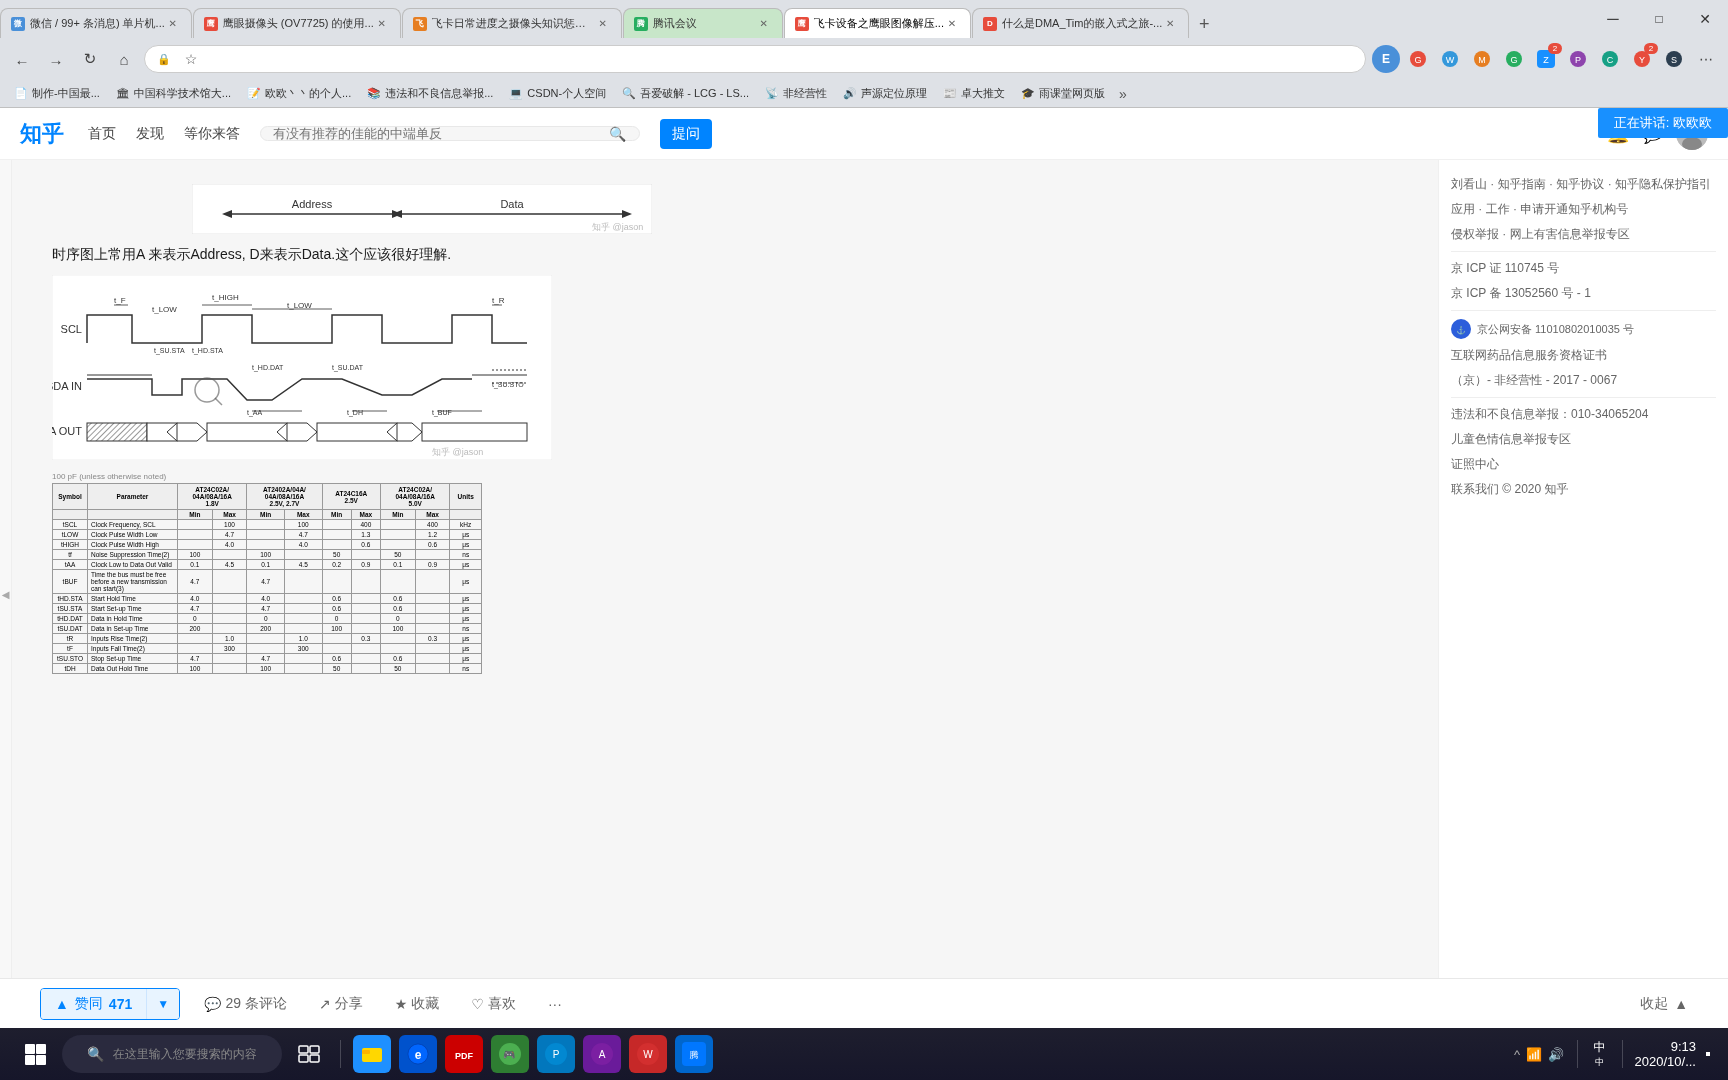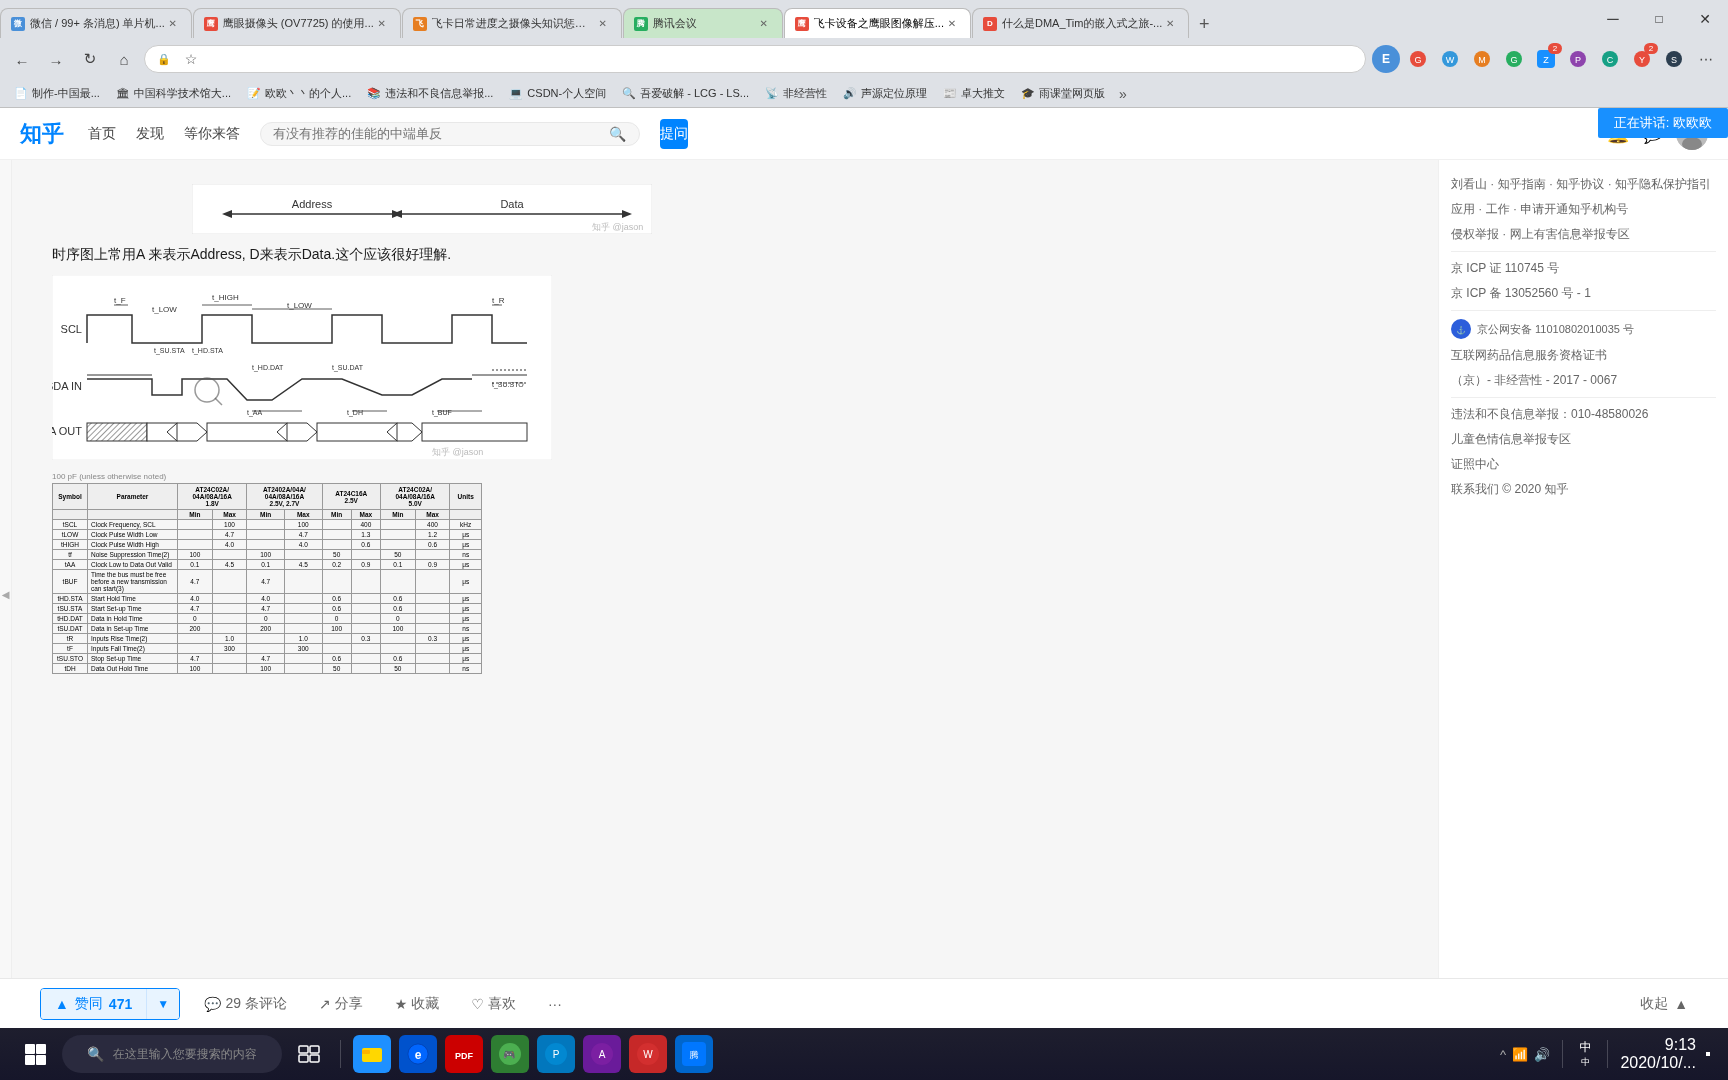--- a/index.html
+++ b/index.html
@@ -38,31 +38,31 @@
     .sidebar-link { display: block; color: #666; font-size: 12px; margin-bottom: 8px; cursor: pointer; text-decoration: none; }
     .sidebar-divider { border: none; border-top: 1px solid #eee; margin: 8px 0; }
     .sidebar-police { display: flex; align-items: center; gap: 6px; margin-bottom: 8px; }
     .action-btn { display: flex; align-items: center; gap: 4px; color: #666; cursor: pointer; font-size: 14px; padding: 4px 8px; border-radius: 4px; }
 
     
     .taskbar { position: fixed; bottom: 0; left: 0; right: 0; background: linear-gradient(to bottom, #1e1e2e, #16162a); height: 52px; display: flex; align-items: center; padding: 0 16px; z-index: 200; gap: 8px; }
     .taskbar-btn { width: 38px; height: 38px; display: flex; align-items: center; justify-content: center; border-radius: 6px; cursor: pointer; }
     .taskbar-separator { width: 1px; height: 28px; background: rgba(255,255,255,0.2); margin: 0 4px; }
     .taskbar-right { margin-left: auto; display: flex; align-items: center; gap: 8px; color: #fff; font-size: 12px; }
-    .taskbar-time { text-align: right; color: #fff; font-size: 16px; }
+    .taskbar-time { text-align: right; color: #fff; font-size: 13px; }
     .taskbar-app { width: 38px; height: 38px; border-radius: 6px; overflow: hidden; cursor: pointer; display: flex; align-items: center; justify-content: center; }
 
     
     .zhihu-nav { display: flex; align-items: center; background: #fff; border-bottom: 1px solid #f0f0f0; padding: 0 20px; height: 52px; }
     .zhihu-logo { font-size: 22px; font-weight: bold; color: #0084ff; margin-right: 24px; font-family: serif; }
     .zhihu-nav-items { display: flex; gap: 20px; }
     .zhihu-nav-item { font-size: 14px; color: #444; cursor: pointer; padding: 4px 0; }
-    .zhihu-search { flex: 1; max-width: 380px; margin: 0 20px; height: 24px; background: #f6f6f6; border: 1px solid #e8e8e8; border-radius: 16px; display: flex; align-items: center; padding: 0 12px; }
+    .zhihu-search { flex: 1; max-width: 380px; margin: 0 20px; height: 15px; background: #f6f6f6; border: 1px solid #e8e8e8; border-radius: 16px; display: flex; align-items: center; padding: 0 12px; }
     .zhihu-search input { border: none; background: transparent; flex: 1; font-size: 13px; color: #333; outline: none; }
-    .zhihu-ask-btn { background: #0084ff; color: #fff; border: none; border-radius: 4px; padding: 6px 0; font-size: 14px; cursor: pointer; }
+    .zhihu-ask-btn { background: #0084ff; color: #fff; border: none; border-radius: 4px; padding: 6px 12px; font-size: 14px; cursor: pointer; }
     .zhihu-nav-right { display: flex; align-items: center; gap: 12px; margin-left: auto; }
 
     
     .notif-wrapper { position: relative; cursor: pointer; }
     .notif-icon { font-size: 18px; color: #666; }
     .notif-count { position: absolute; top: -4px; right: -8px; background: #e74c3c; color: #fff; border-radius: 8px; font-size: 8px; padding: 1px 3px; min-width: 14px; text-align: center; font-weight: bold; }
 
     .content-layout { display: flex; height: calc(1080px - 212px); }
     .main-article { flex: 1; overflow-y: scroll; padding-bottom: 60px; }
     .article-inner { max-width: 820px; padding: 16px 40px; }
@@ -598,21 +598,21 @@
 
       <svg width="20" height="20">
         <circle cx="10" cy="10" r="10" fill="#2c5edb"></circle>
         <text x="10" y="14" text-anchor="middle" fill="#fff" font-size="8">⚓</text>
       </svg>
       <span style="font-size:11px;color:#666;">京公网安备 11010802010035 号</span>
     </div>
     <a class="sidebar-link">互联网药品信息服务资格证书</a>
     <a class="sidebar-link">（京）- 非经营性 - 2017 - 0067</a>
     <hr class="sidebar-divider">
-    <a class="sidebar-link">违法和不良信息举报：010-48580026</a>
+    <a class="sidebar-link">违法和不良信息举报：010-34065204</a>
     <a class="sidebar-link">儿童色情信息举报专区</a>
     <a class="sidebar-link">证照中心</a>
     <a class="sidebar-link">联系我们 © 2020 知乎</a>
   </div>
 </div>
 
 <div style="position:fixed;bottom:52px;left:0;right:0;background:#fff;border-top:1px solid #e8e8e8;display:flex;align-items:center;padding:0 40px;height:50px;gap:16px;z-index:50;">
   <div style="display:flex;border-radius:4px;overflow:hidden;border:1px solid #0084ff;">
     <div style="display:flex;align-items:center;gap:6px;padding:6px 14px;background:#e8f4ff;cursor:pointer;">
       <span style="color:#0084ff;font-size:14px;">▲</span>

